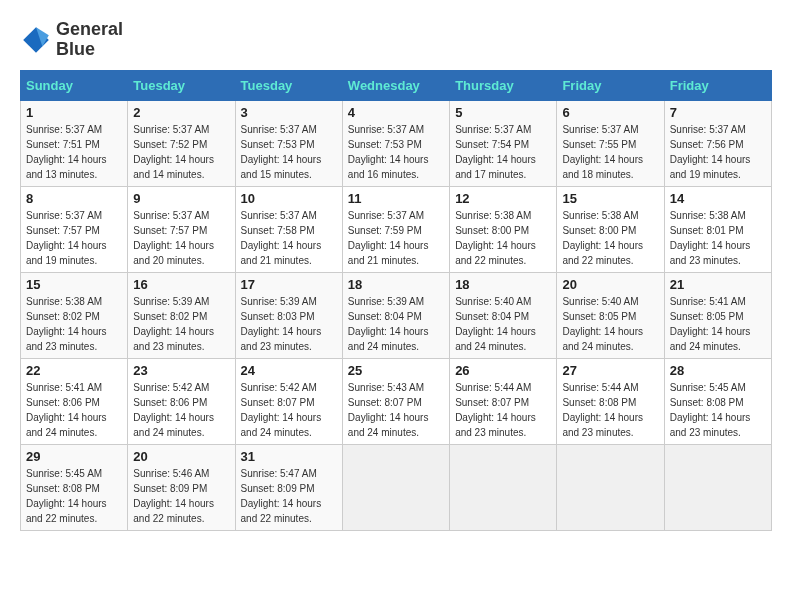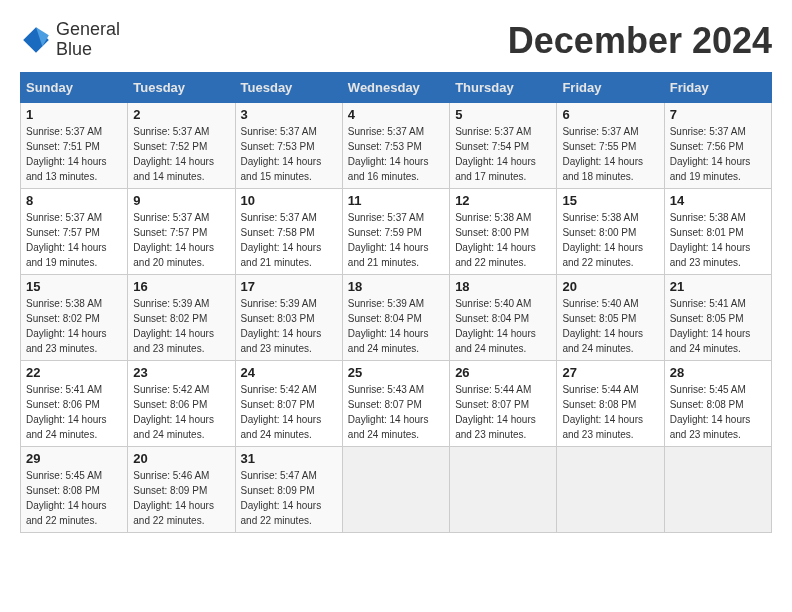--- a/index.html
+++ b/index.html
@@ -16,21 +16,21 @@
       align-items: flex-start;
       margin-bottom: 10px;
     }
     .logo {
       display: flex;
       align-items: center;
       gap: 4px;
     }
     .logo-text {
       font-size: 18px;
-      font-weight: normal;
+      font-weight: bold;
       color: #333;
       line-height: 1.1;
     }
     .logo-text span {
       display: block;
     }
     .logo-icon {
       width: 32px;
       height: 32px;
     }
@@ -47,21 +47,21 @@
       color: #555;
       margin-top: 2px;
     }
     table {
       width: 100%;
       border-collapse: collapse;
       font-size: 11px;
     }
     thead tr th {
       background-color: #2d6db5;
-      color: #e5e5e5;
+      color: #5eead4;
       padding: 7px 5px;
       text-align: left;
       font-size: 13px;
       font-weight: bold;
       border: 1px solid #2d6db5;
     }
     tbody tr td {
       border: 1px solid #ccc;
       vertical-align: top;
       padding: 4px 5px;
@@ -98,21 +98,20 @@
     <svg class="logo-icon" viewBox="0 0 40 40" width="40" height="40">
       <polygon points="20,4 36,20 20,36 4,20" fill="#1a6abf"></polygon>
       <polygon points="20,4 36,14 28,28" fill="#4a9de0"></polygon>
     </svg>
     <div class="logo-text">
       <span>General</span>
       <span>Blue</span>
     </div>
   </div>
   <div class="title-area">
-    <div class="month-title">December 2024</div>
   </div>
 </div>
 
 <table>
   <thead>
     <tr>
     <th>Sunday</th>
         <th>Tuesday</th>
         <th>Tuesday</th>
         <th>Wednesday</th>

